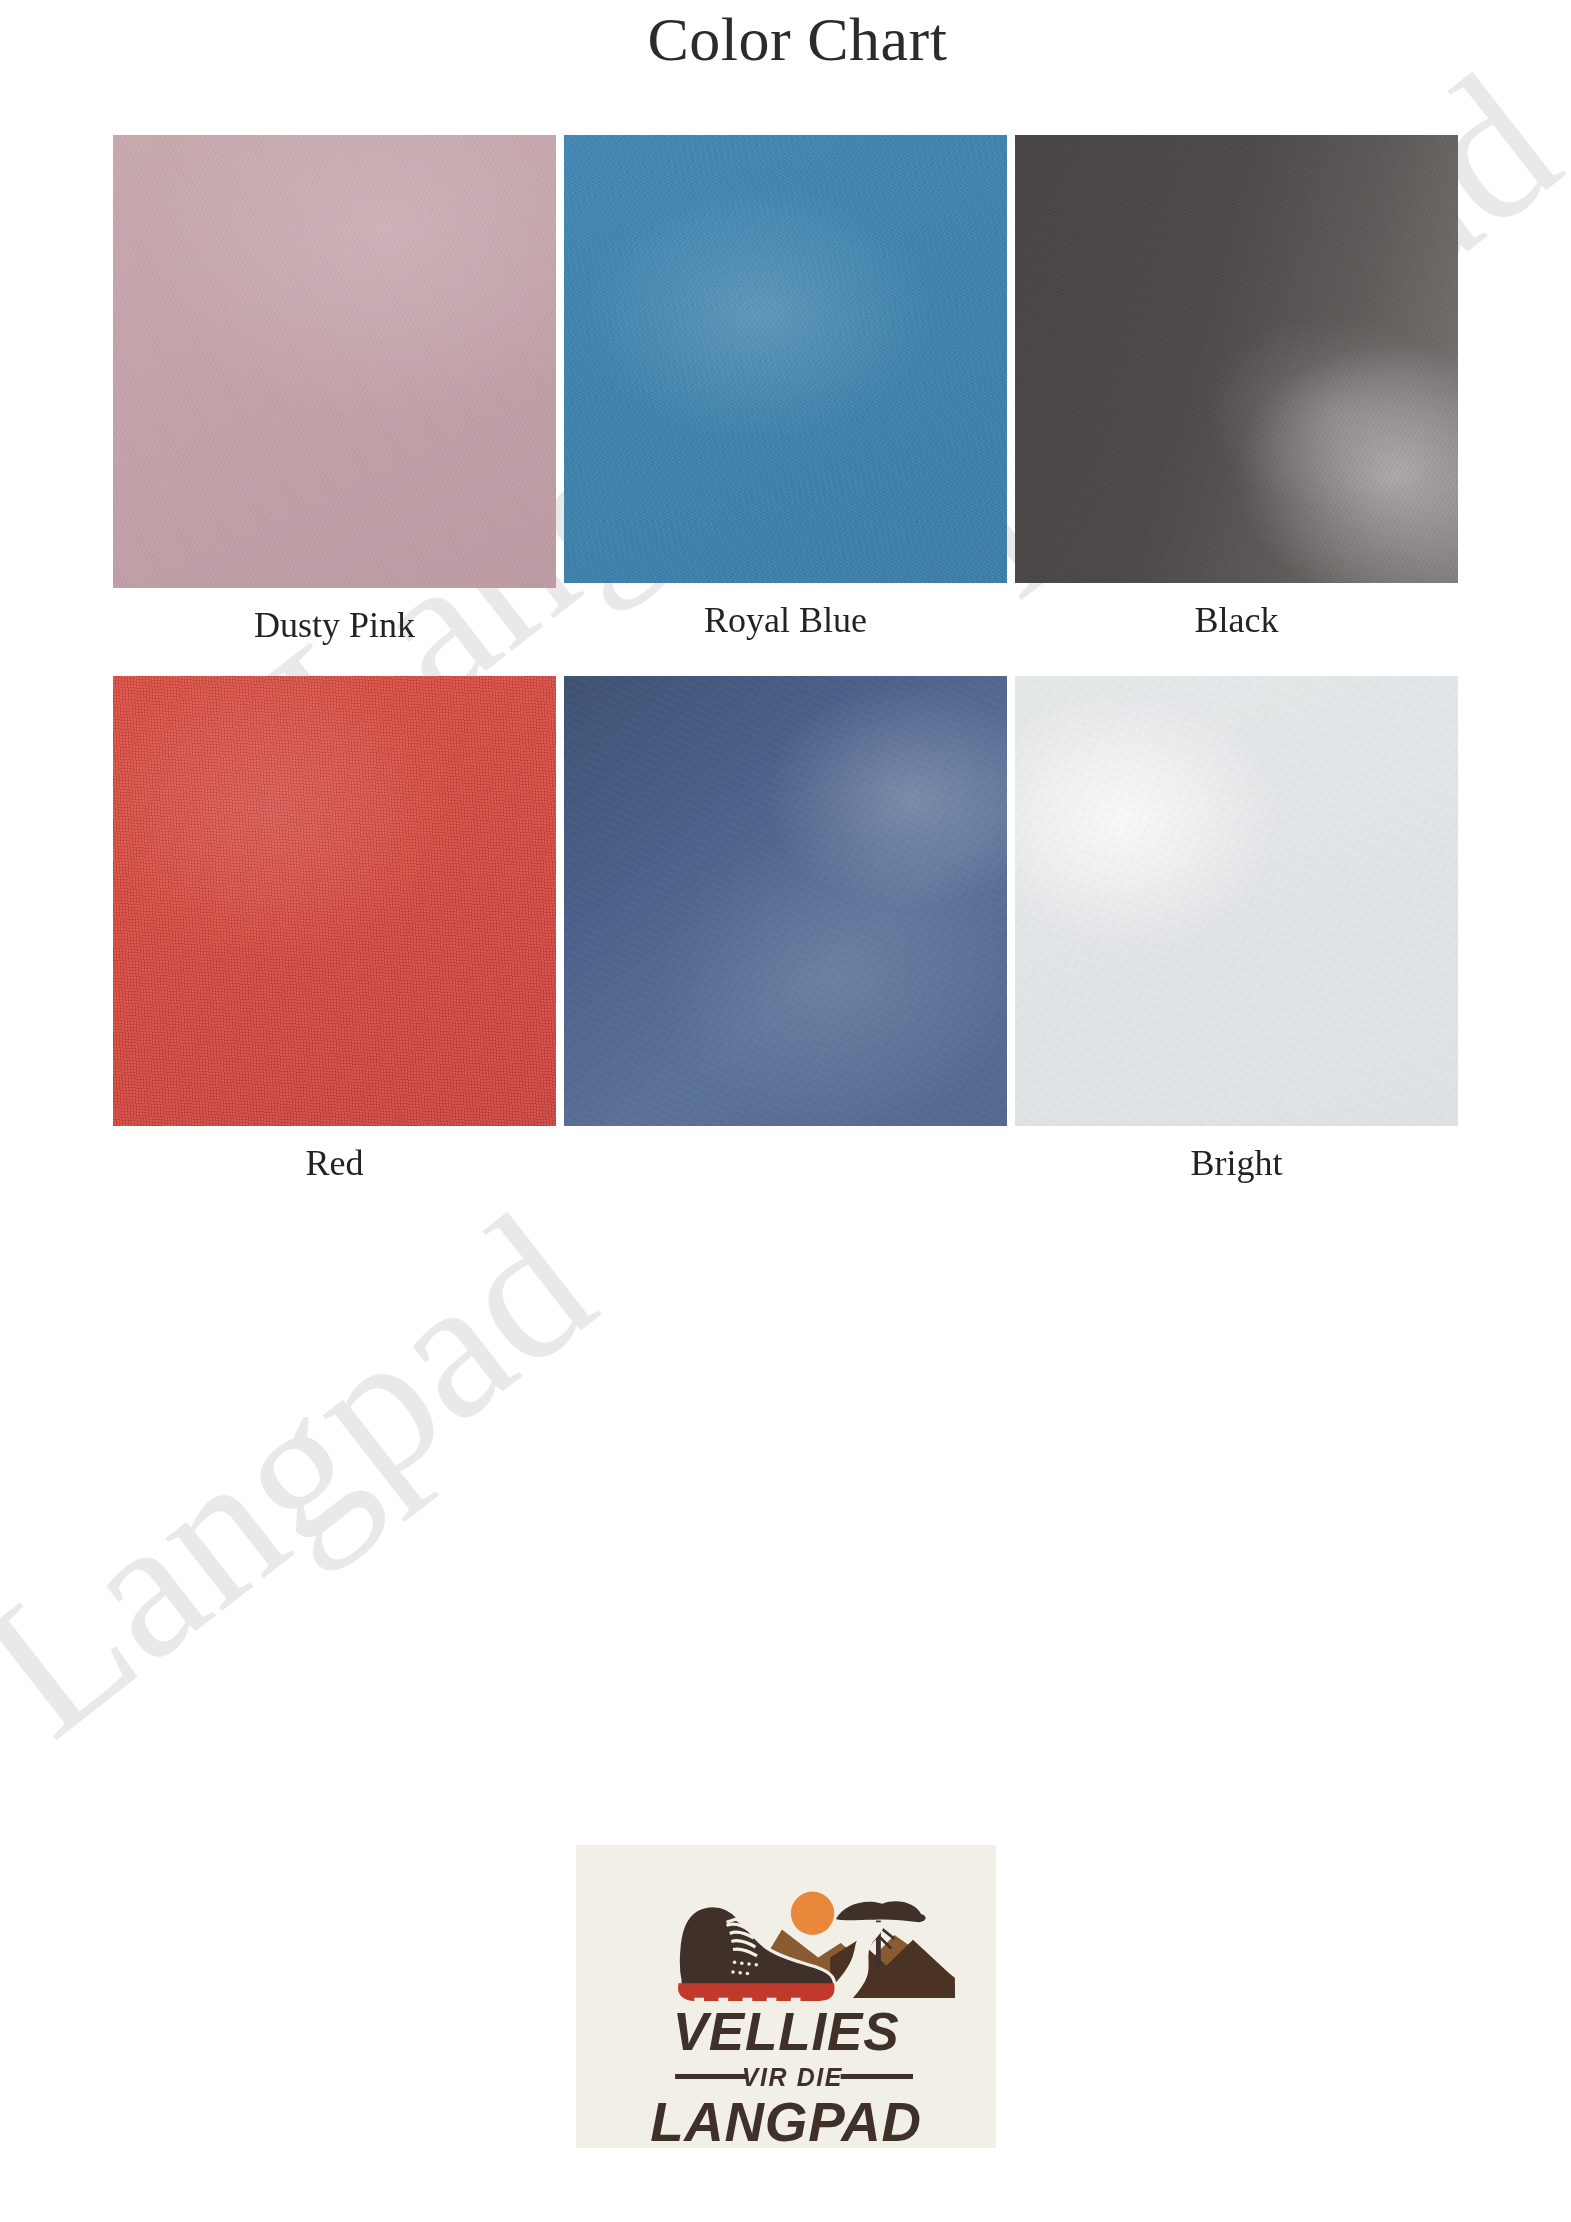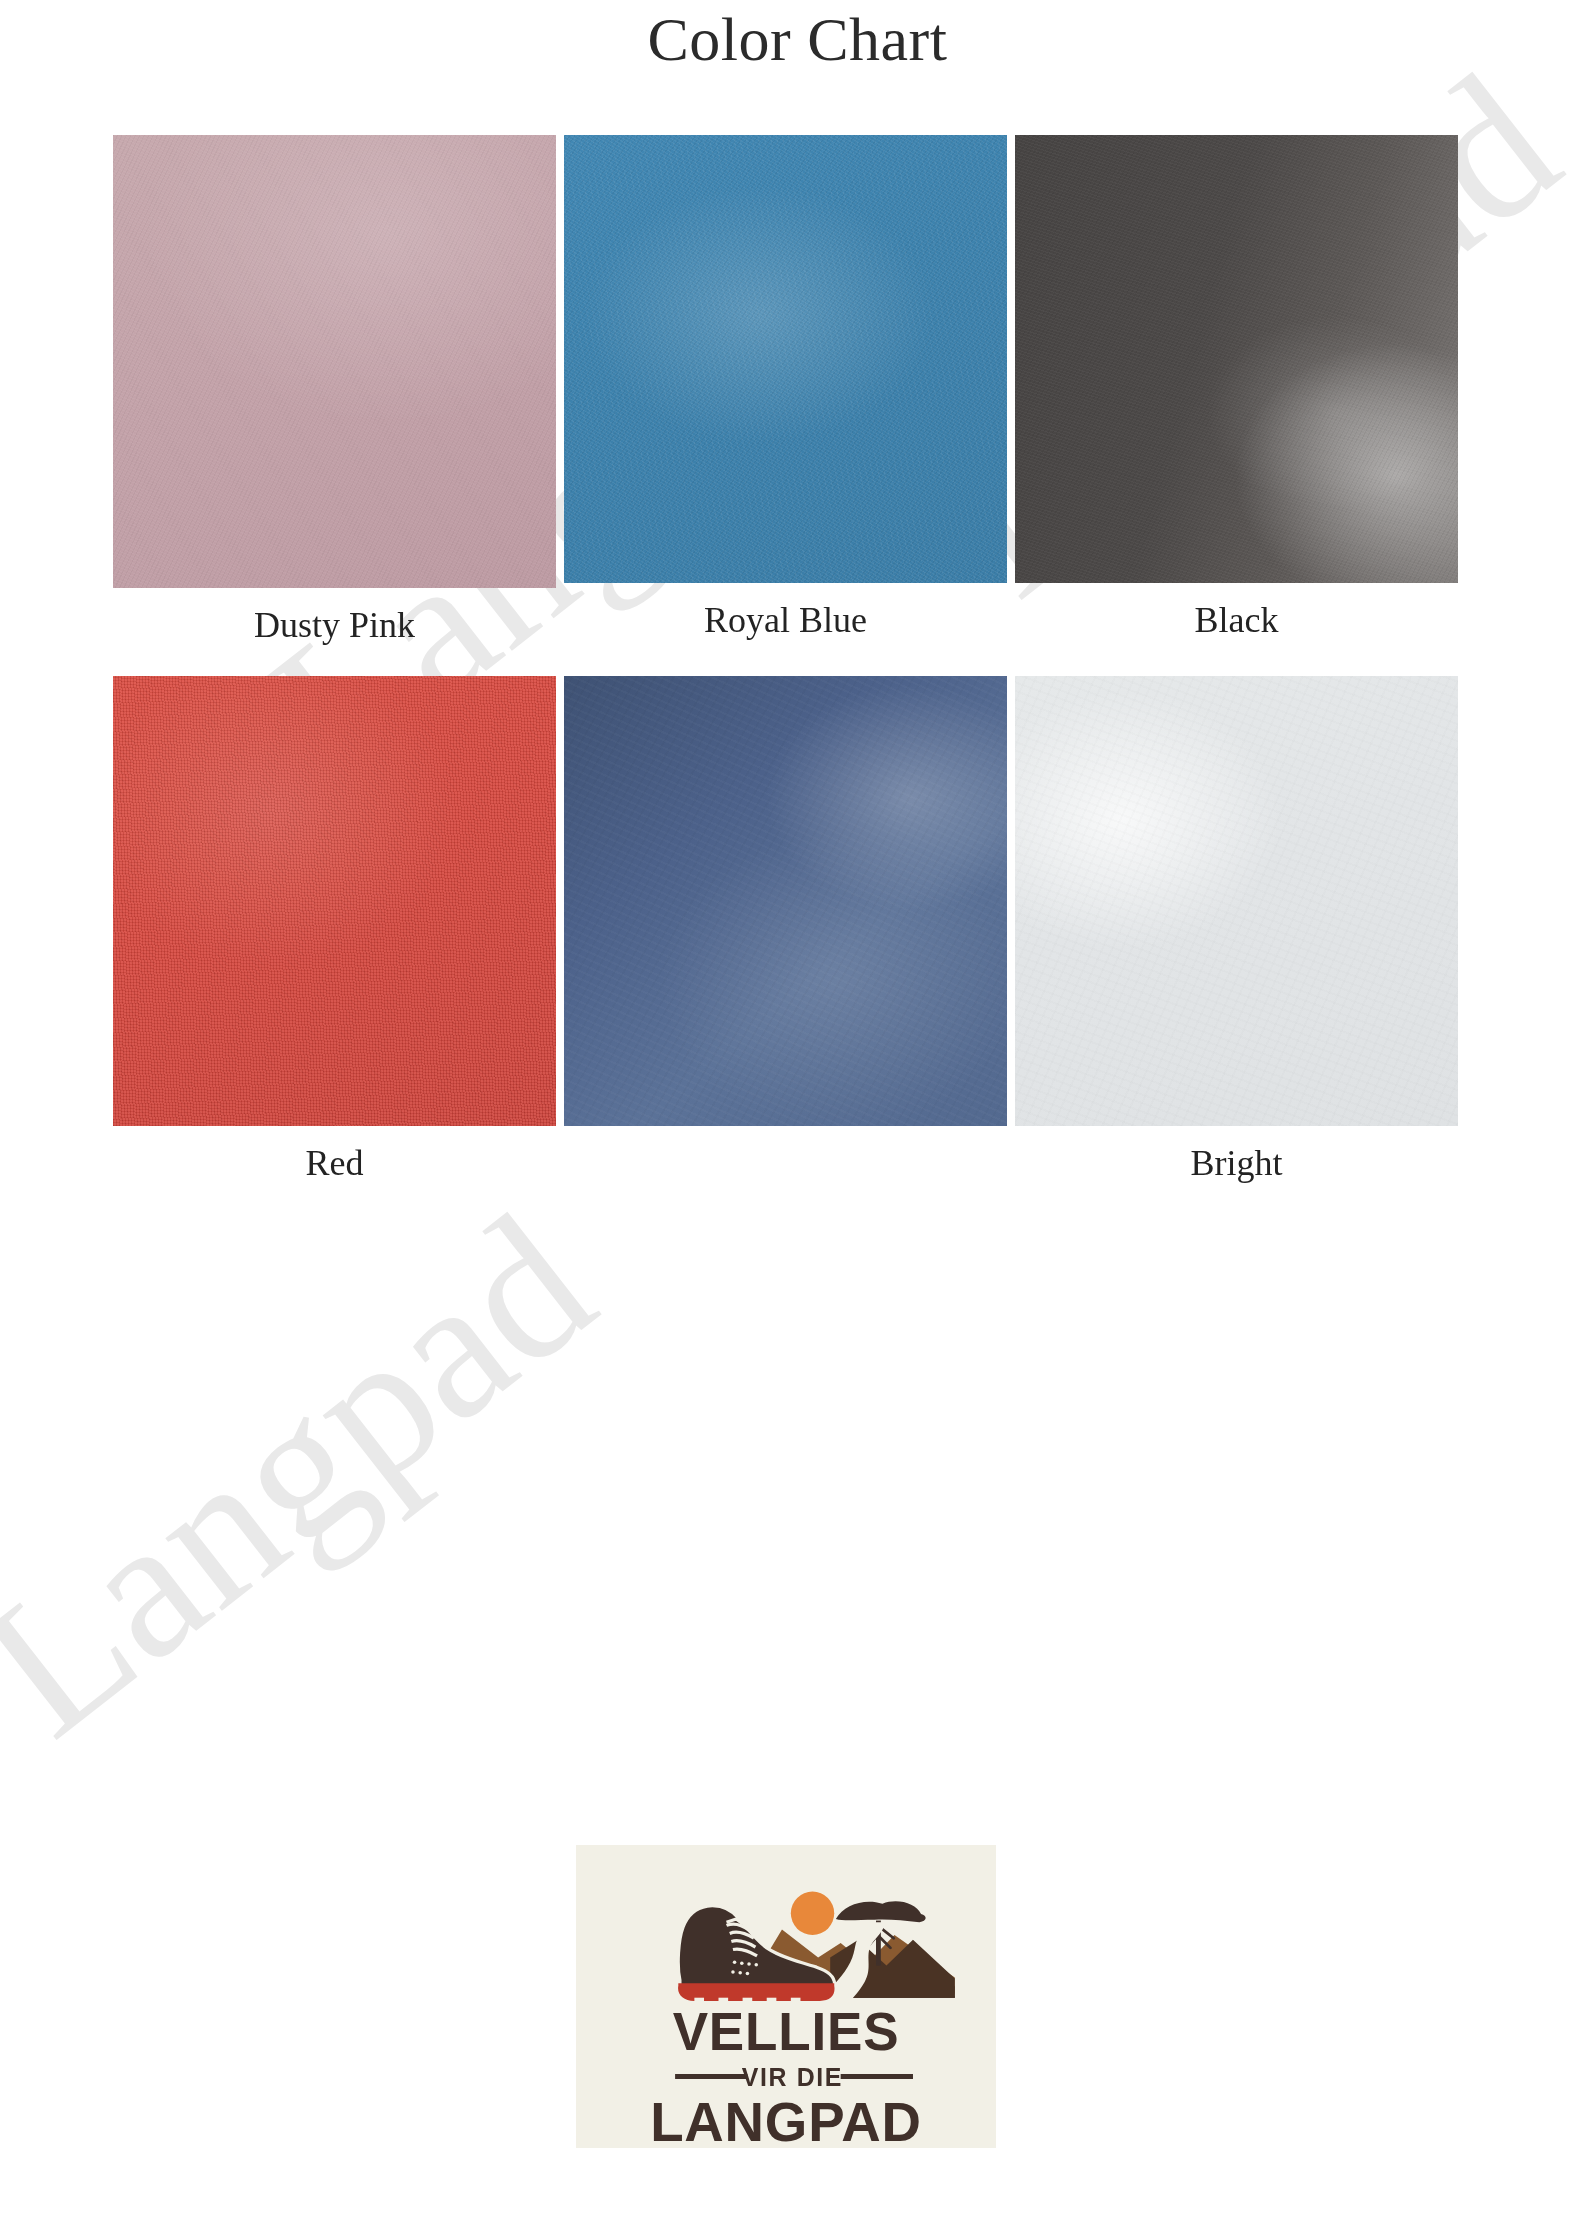--- a/index.html
+++ b/index.html
@@ -225,20 +225,21 @@
   
   #logo-card {
     position: absolute;
     left: 576px;
     top: 1845px;
     width: 420px;
     height: 303px;
     background: #f2f0e6;
     z-index: 3;
     overflow: hidden;
+    font-style: italic;
   }
   #logo-card svg { display: block; width: 100%; height: 100%; }
 </style>
 </head>
 <body>
 
 <div id="watermark">
   <div class="wm-text" id="wm-a">Langpad</div>
   <div class="wm-text" id="wm-b">Langpad</div>
   <div class="wm-text" id="wm-c">Langpad</div>

